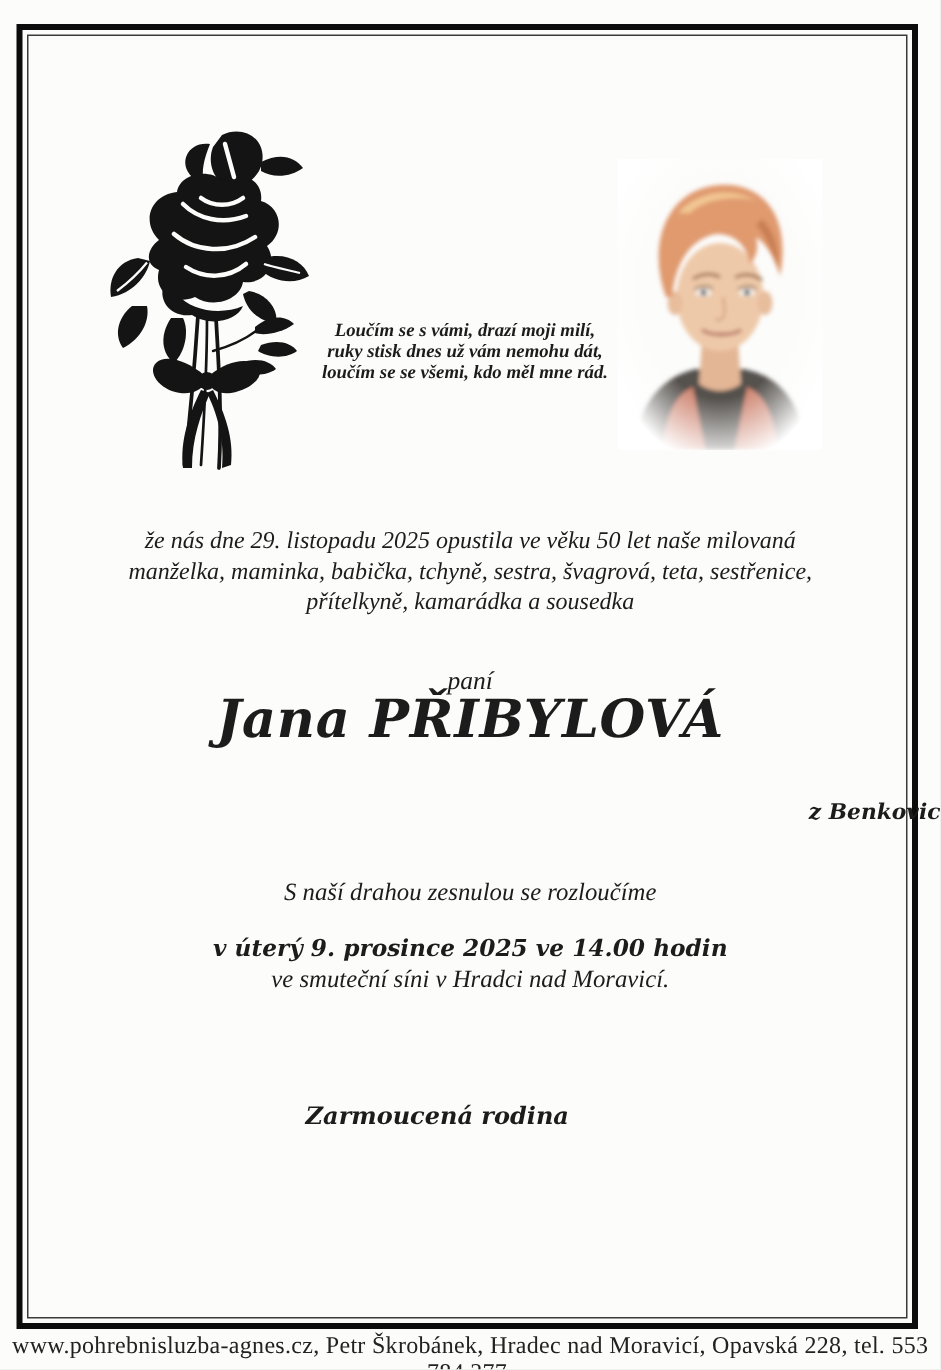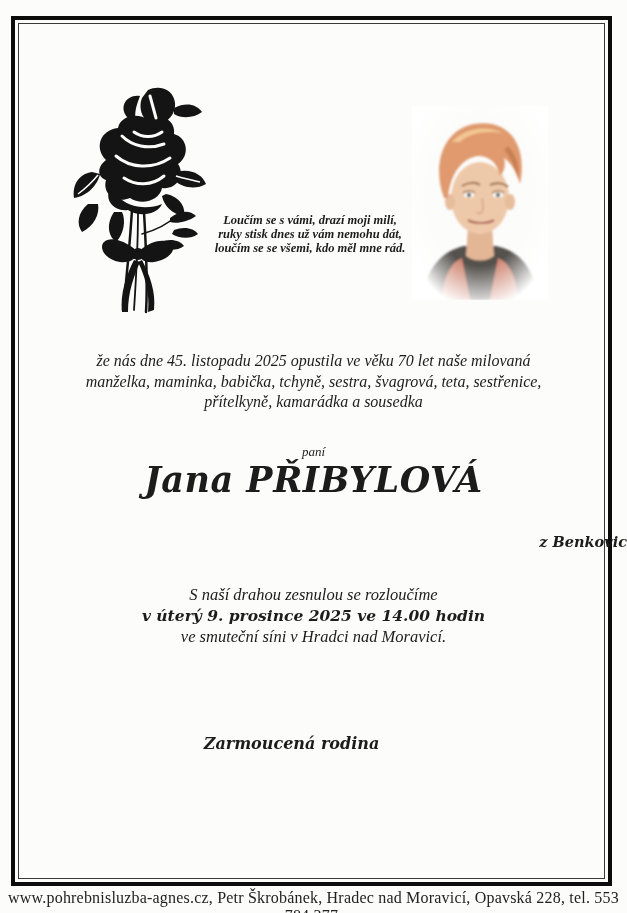--- a/index.html
+++ b/index.html
@@ -61,21 +61,21 @@
     font-size: 16px;
     line-height: 20.5px;
   }
   .announcement div { white-space: nowrap; }
   
   .honorific {
     position: absolute;
     top: 444px; left: 0; width: 627px;
     text-align: center;
     font-style: italic;
-    font-size: 13px;
+    font-size: 17px;
   }
   .name {
     position: absolute;
     top: 459px; left: 0; width: 627px;
     text-align: center;
     font-family: "DejaVu Serif", serif;
     font-style: italic;
     font-weight: bold;
     font-size: 35px;
     letter-spacing: 0.5px;
@@ -96,20 +96,21 @@
     text-align: center;
     font-style: italic;
     font-size: 16.5px;
     line-height: 21px;
   }
   .funeral div { white-space: nowrap; }
   .funeral .bold-line {
     font-family: "DejaVu Serif", serif;
     font-weight: bold;
     font-size: 15.5px;
+    margin-top: 16px;
   }
   
   .closing {
     position: absolute;
     top: 734px; left: 0; width: 627px;
     text-align: center;
     font-family: "DejaVu Serif", serif;
     font-style: italic;
     font-weight: bold;
     font-size: 16px;
@@ -215,21 +216,21 @@
     </svg>
   </div>
 
   <div class="verse">
     <div>Loučím se s vámi, drazí moji milí,</div>
     <div>ruky stisk dnes už vám nemohu dát,</div>
     <div>loučím se se všemi, kdo měl mne rád.</div>
   </div>
 
   <div class="announcement">
-    <div>že nás dne 45. listopadu 2025 opustila ve věku 70 let naše milovaná</div>
+    <div>že nás dne 29. listopadu 2025 opustila ve věku 50 let naše milovaná</div>
     <div>manželka, maminka, babička, tchyně, sestra, švagrová, teta, sestřenice,</div>
     <div>přítelkyně, kamarádka a sousedka</div>
   </div>
 
   <div class="honorific">paní</div>
   <div class="name">Jana PŘIBYLOVÁ</div>
   <div class="origin">z Benkovic</div>
 
   <div class="funeral">
     <div>S naší drahou zesnulou se rozloučíme</div>

